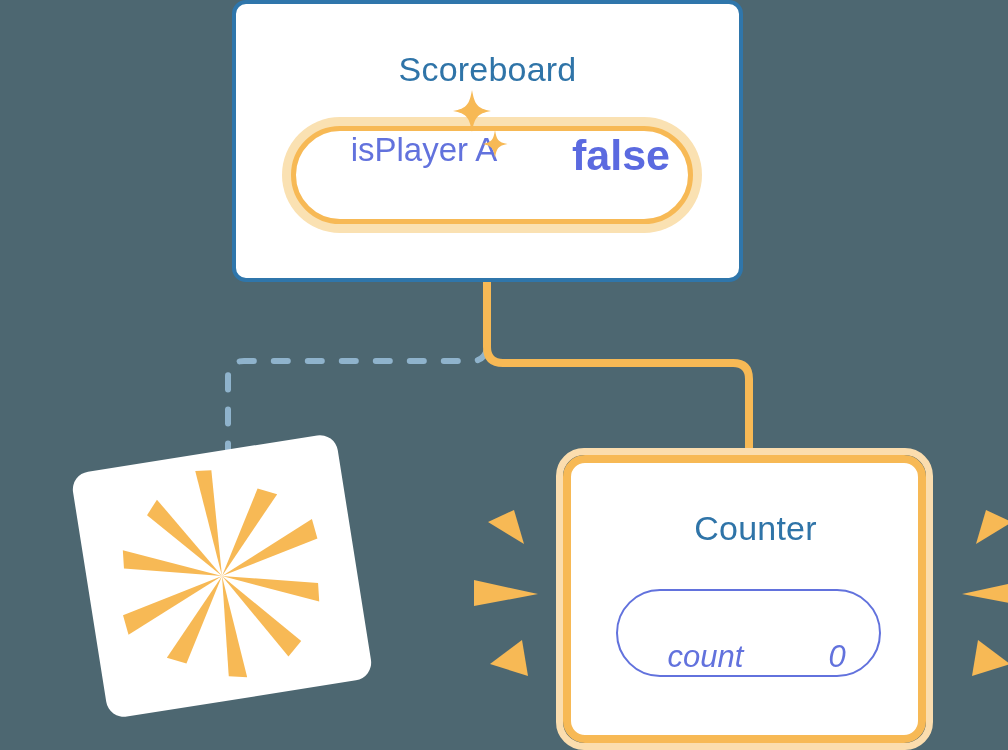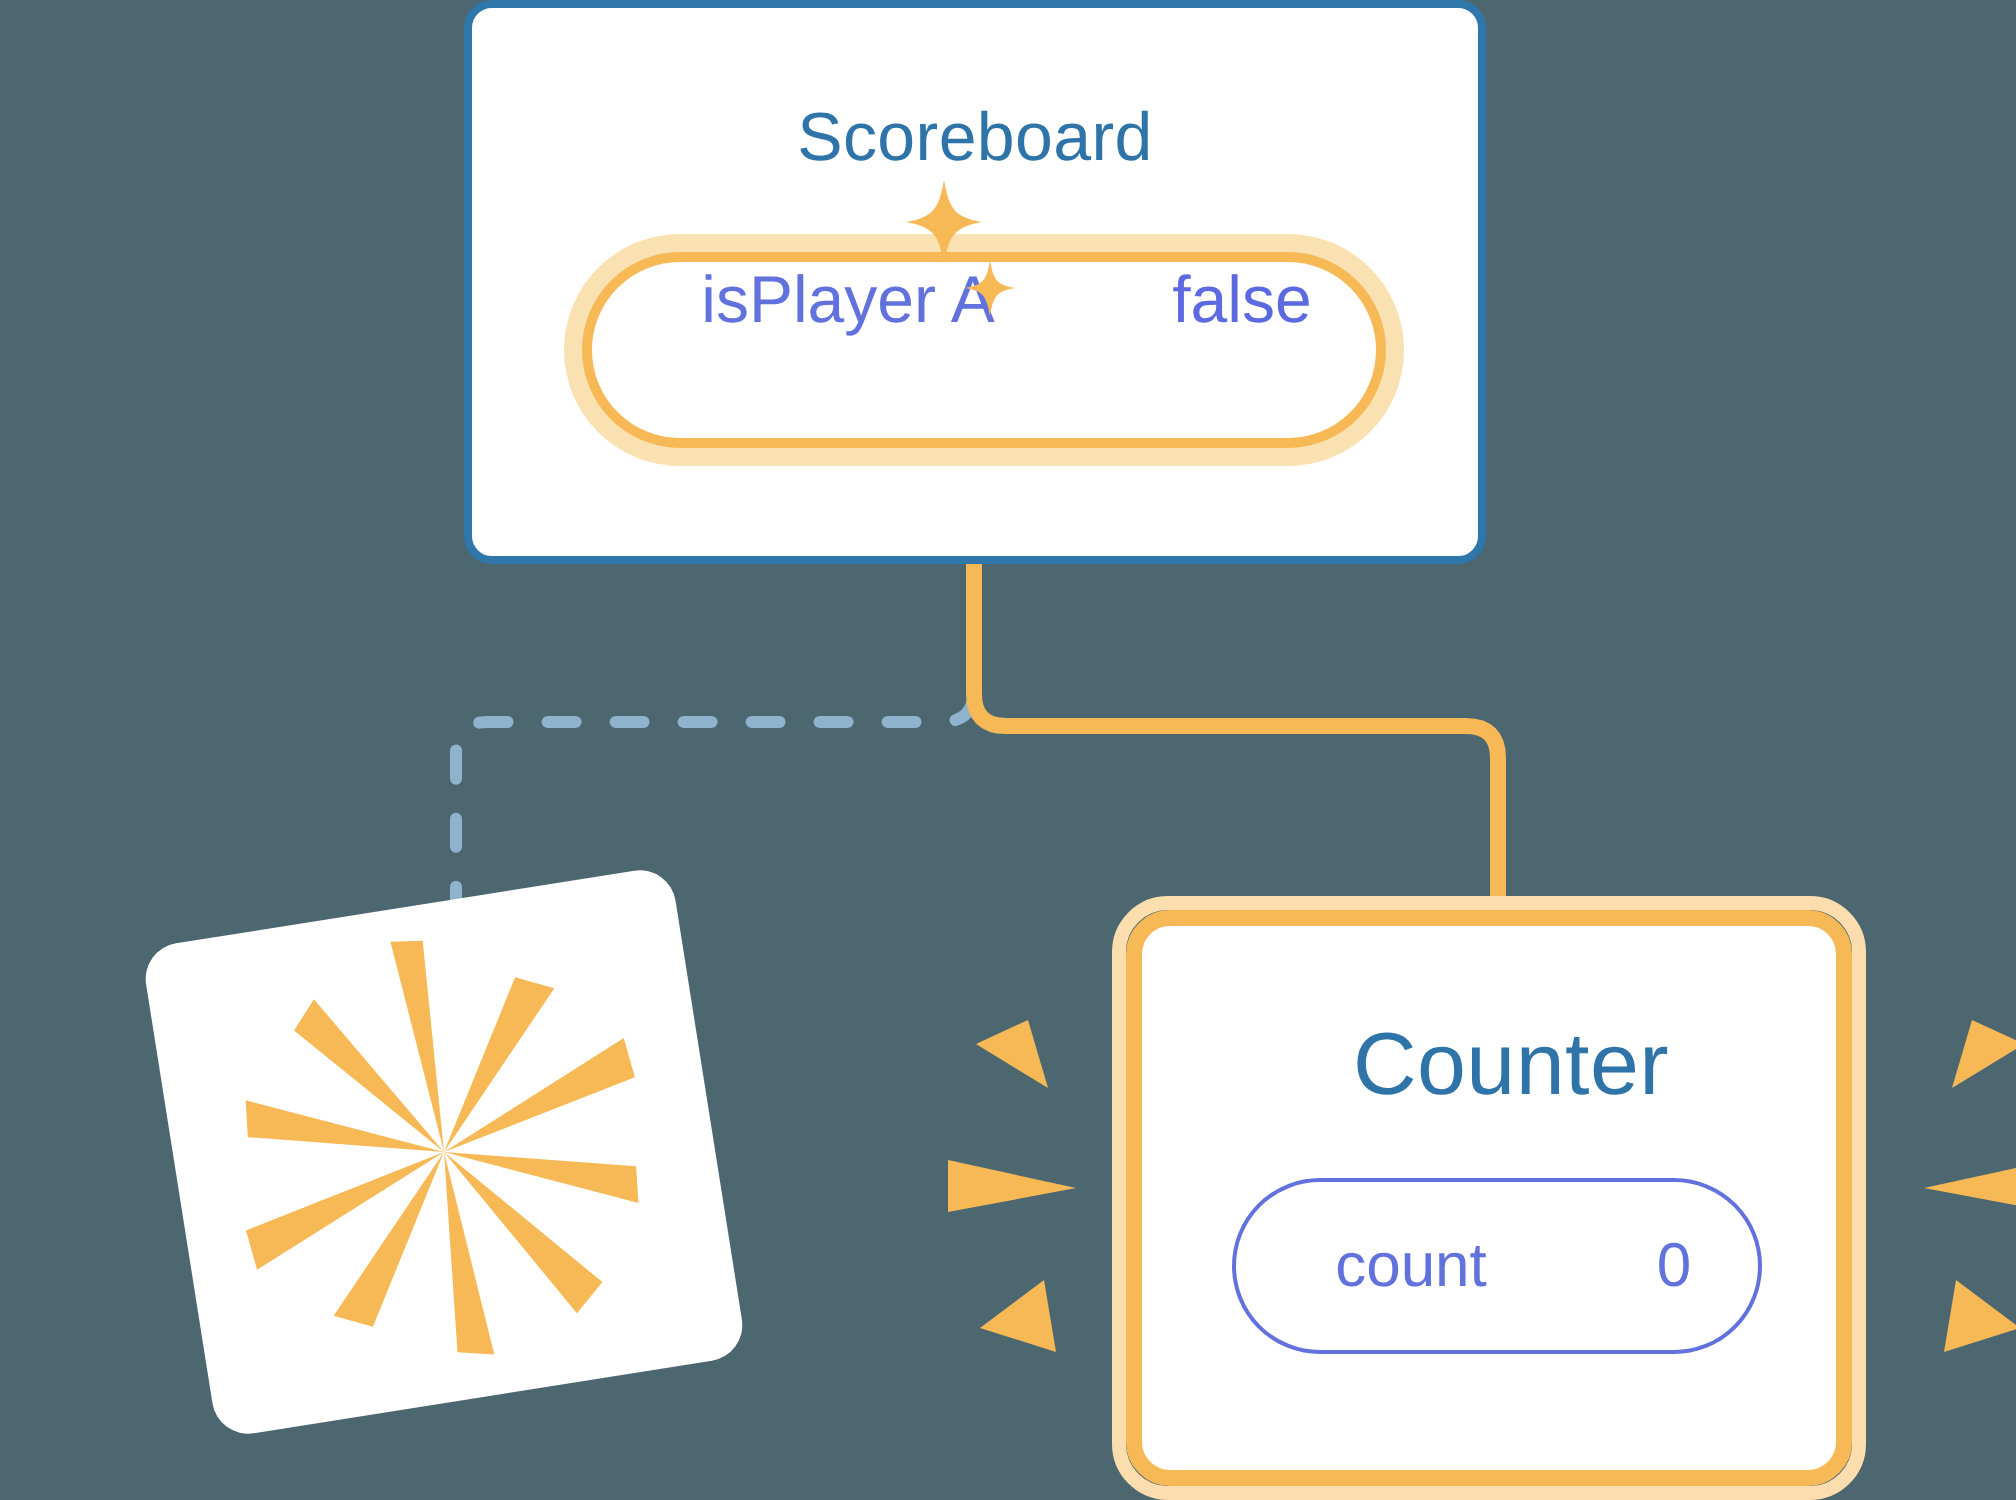--- a/index.html
+++ b/index.html
@@ -93,23 +93,23 @@
   .pill-hl .cell-div {
     width: 2px;
     background: #f7b955;
     flex: 0 0 2px;
   }
   .pill-hl .cell-val {
     flex: 1 1 auto;
     display: flex;
     align-items: center;
     justify-content: center;
-    font-size: 33px;
+    font-size: 43px;
     color: #5b6ae0;
-    font-weight: 400;
+    font-weight: 700;
   }
 
   
   .sparkles {
     position: absolute;
     left: 444px;
     top: 88px;
     width: 72px;
     height: 80px;
     pointer-events: none;
@@ -135,37 +135,38 @@
     width: 363px;
     height: 288px;
     box-sizing: border-box;
     background: #ffffff;
     border: 8px solid #f7b955;
     border-radius: 22px;
     z-index: 5;
   }
   .card-counter .card-title {
     margin-top: 48px;
-    font-size: 44px;
+    font-size: 34px;
     padding-left: 22px;
   }
 
   
   .pill-plain {
     position: absolute;
     left: 45px;
     top: 126px;
     width: 265px;
     height: 88px;
     box-sizing: border-box;
     border: 2px solid #6272dd;
     border-radius: 46px;
     background: #ffffff;
     display: flex;
-    align-items: center;
+    align-items: flex-end;
+    font-style: italic;
   }
   .pill-plain .cell-key {
     flex: 0 0 175px;
     display: flex;
     align-items: center;
     justify-content: center;
     font-size: 31px;
     color: #6272dd;
   }
   .pill-plain .cell-div {

